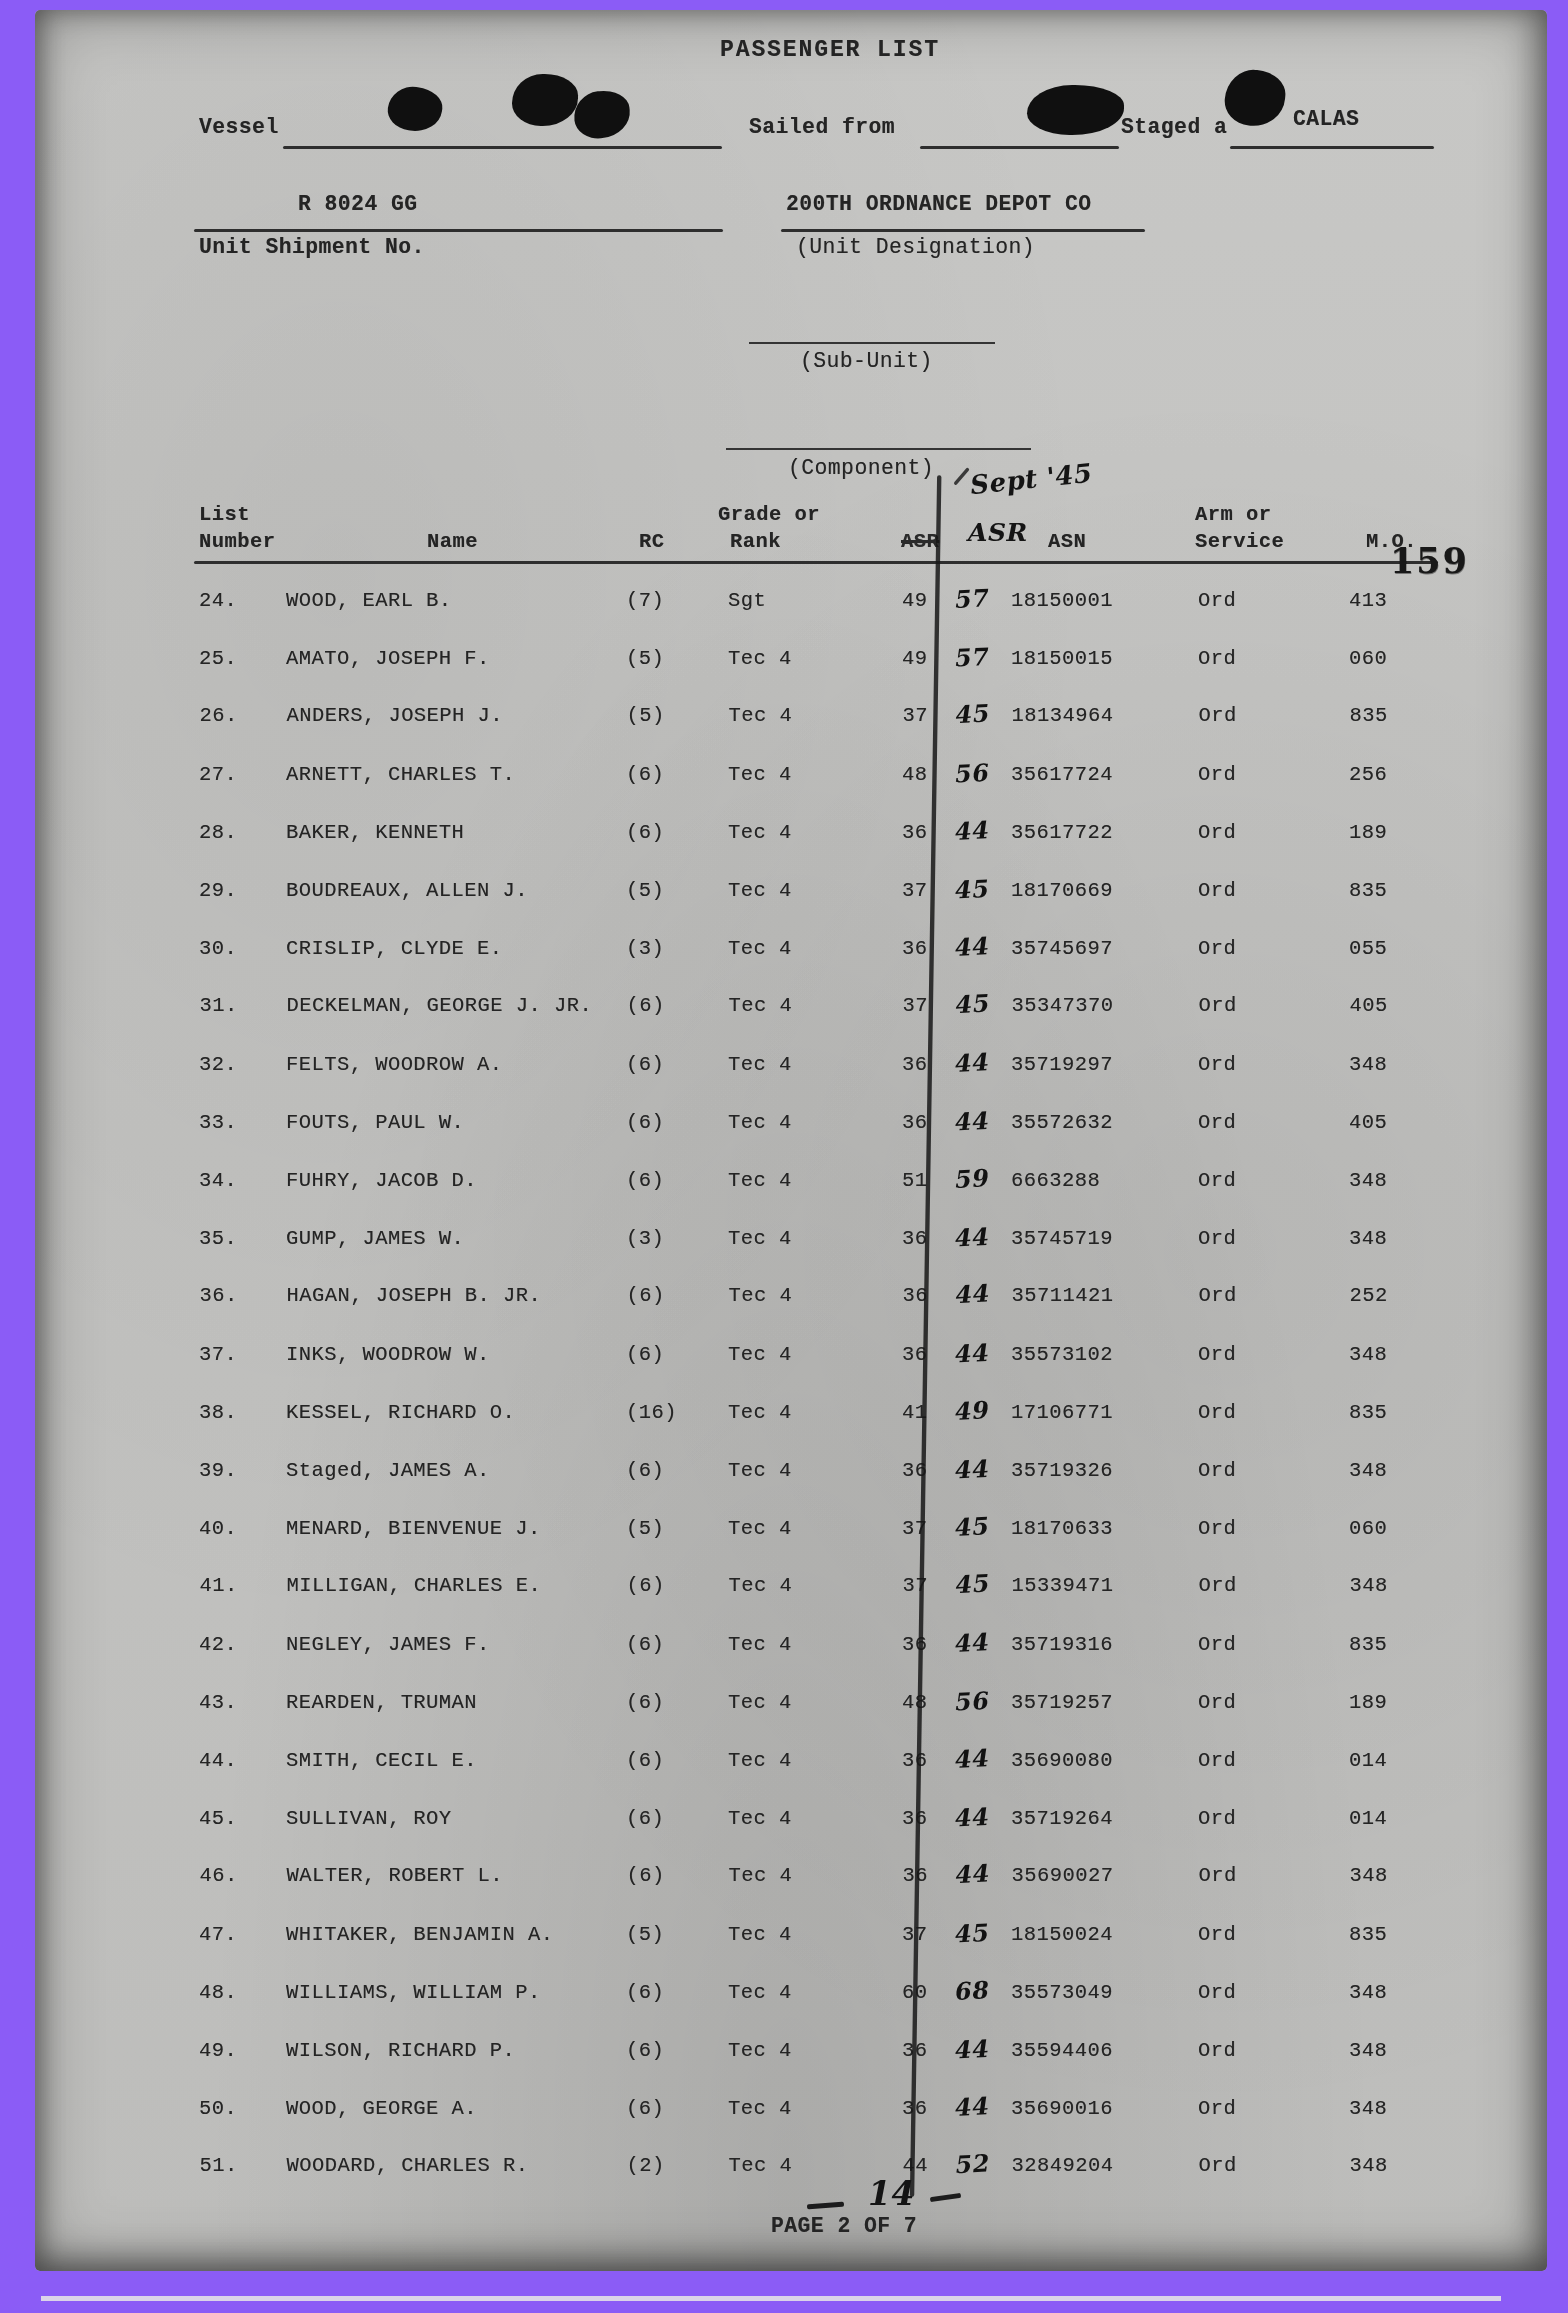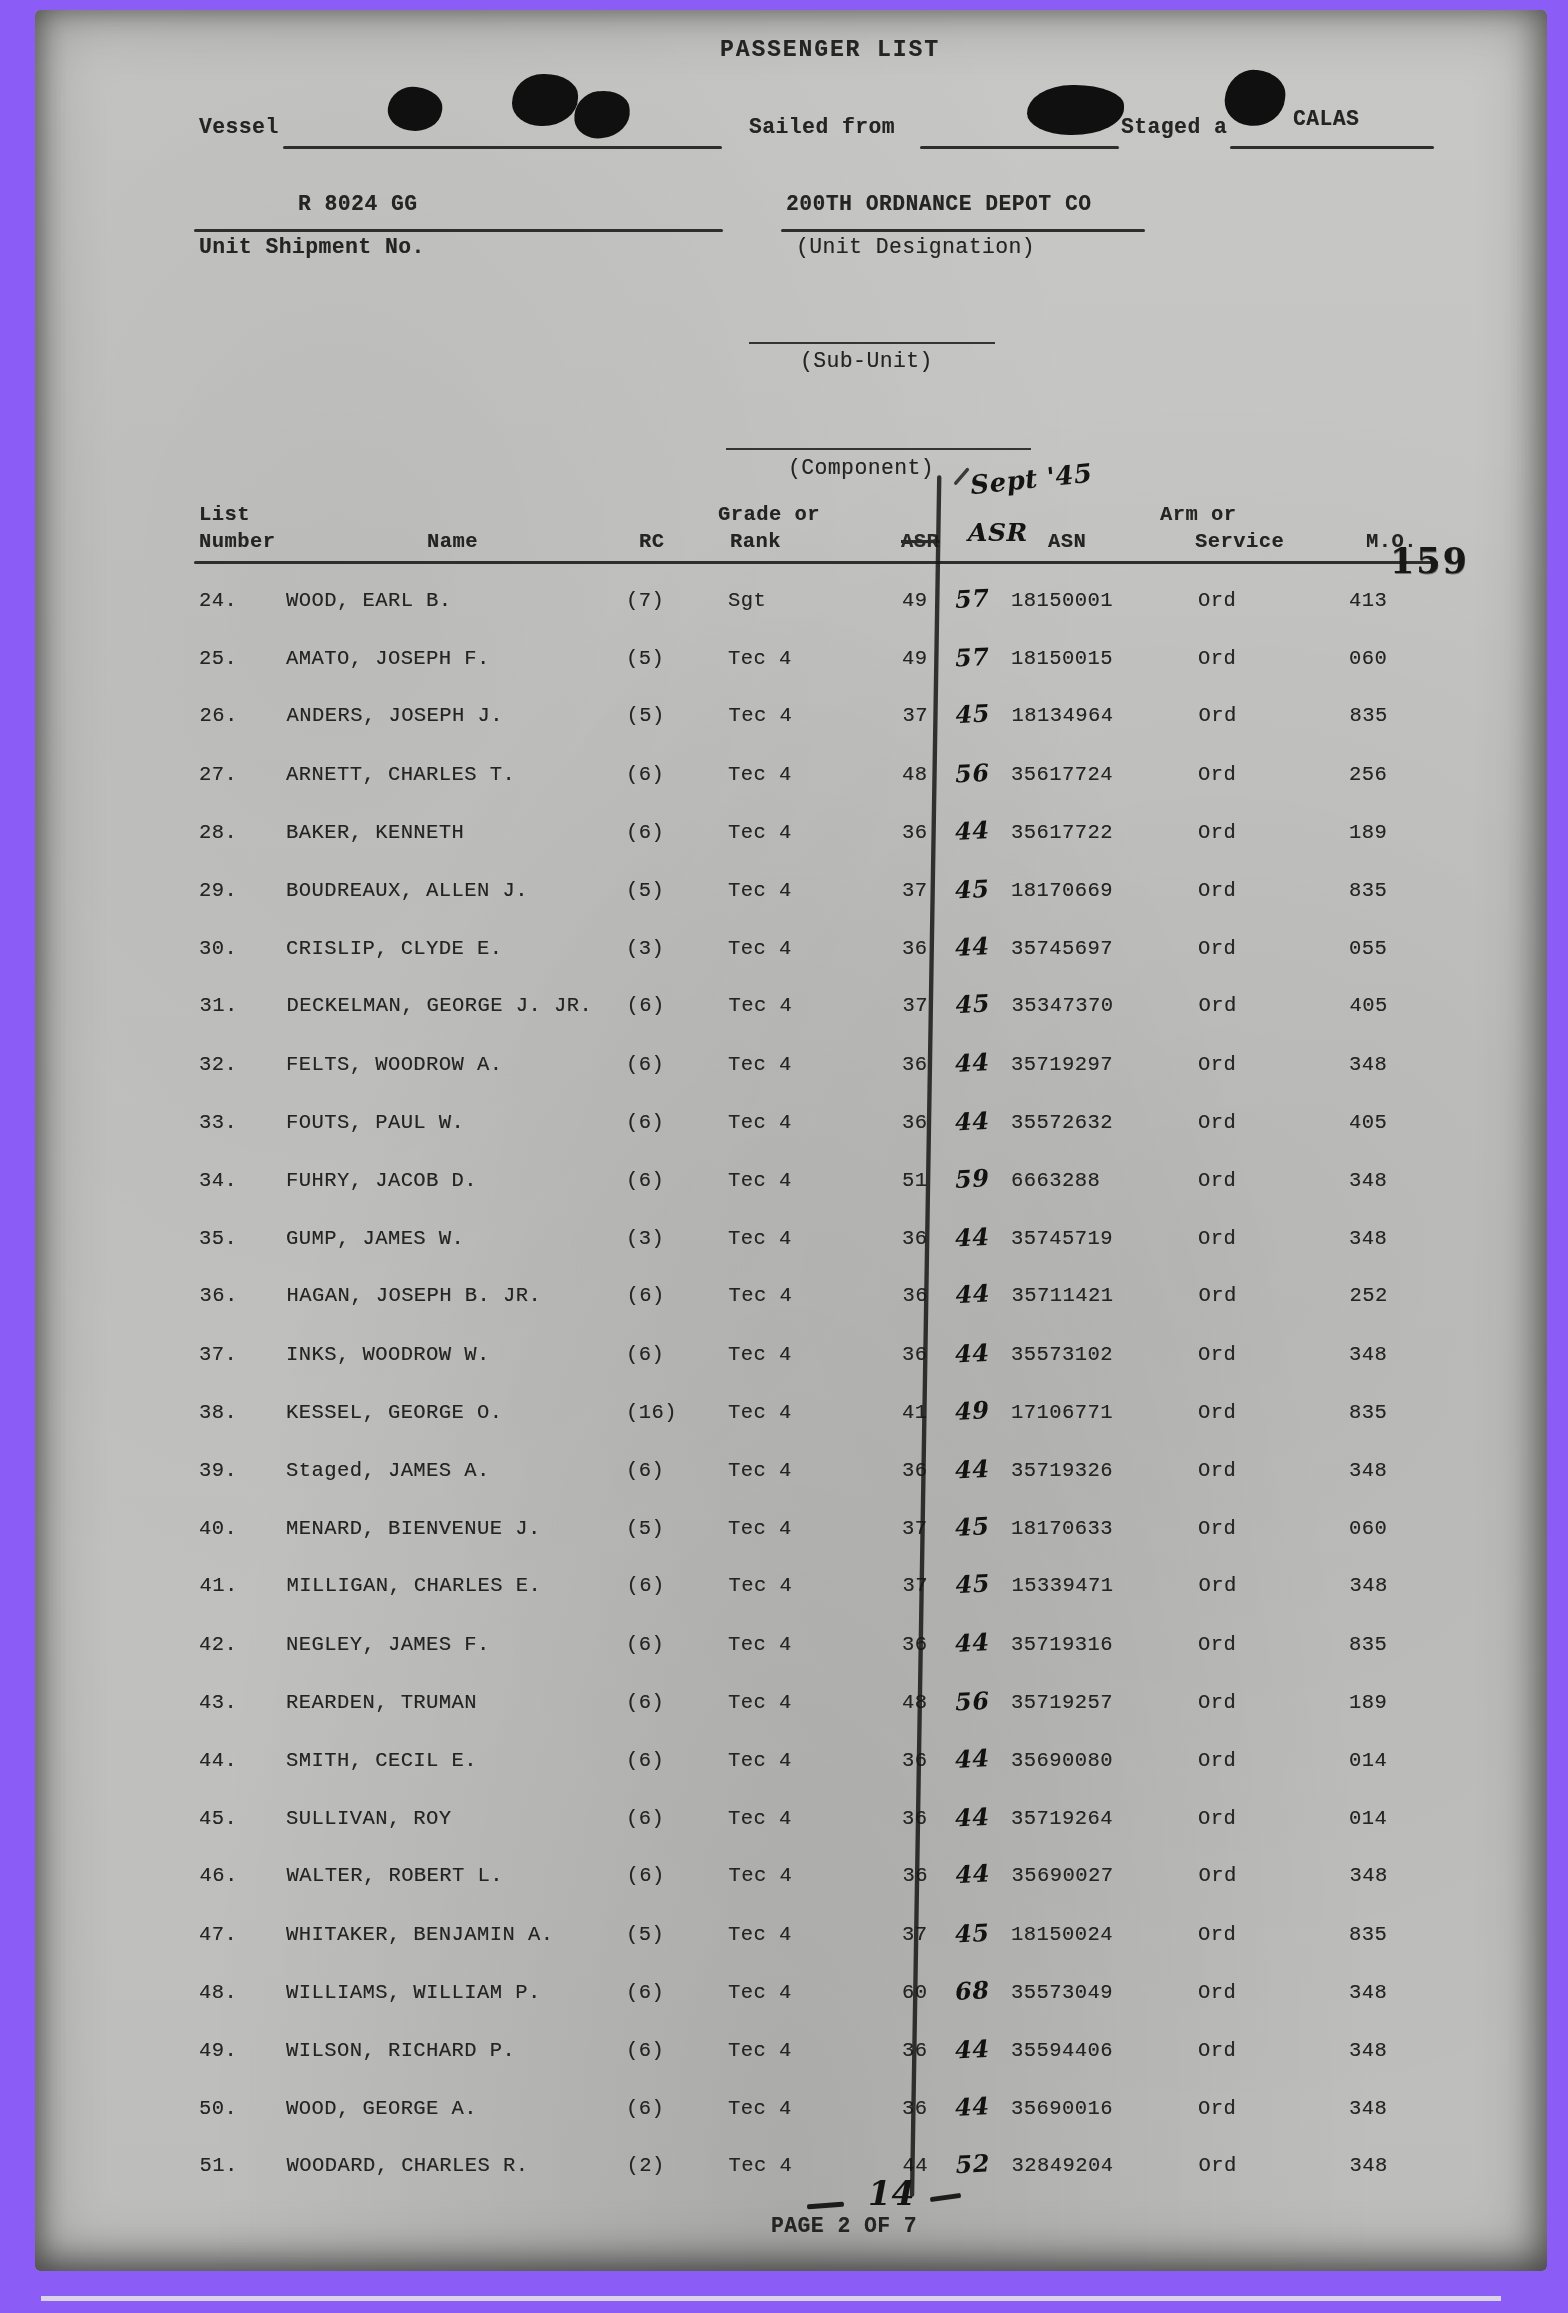--- a/index.html
+++ b/index.html
@@ -82,21 +82,21 @@
 
   <div class="t b" style="left:199px;top:503px;">List</div>
   <div class="t b" style="left:199px;top:530px;">Number</div>
   <div class="t b" style="left:427px;top:530px;">Name</div>
   <div class="t b" style="left:639px;top:530px;">RC</div>
   <div class="t b" style="left:718px;top:503px;">Grade or</div>
   <div class="t b" style="left:730px;top:530px;">Rank</div>
   <div class="t b struck" style="left:901px;top:530px;">ASR</div>
   <div class="t hand" style="left:968px;top:518px;font-size:25px;">ASR</div>
   <div class="t b" style="left:1048px;top:530px;">ASN</div>
-  <div class="t b" style="left:1160px;top:503px;">Arm or</div>
+  <div class="t b" style="left:1195px;top:503px;">Arm or</div>
   <div class="t b" style="left:1195px;top:530px;">Service</div>
   <div class="t b" style="left:1366px;top:530px;">M.O.</div>
   <div class="uline" style="left:194px;top:561px;width:1244px;"></div>
 
   <div class="t stamp" style="left:1390px;top:540px;">159</div>
 
   <div id="rows">
     <div class="row">
       <span class="c no">24.</span>
       <span class="c name">WOOD, EARL B.</span>
@@ -260,21 +260,21 @@
       <span class="c rank">Tec 4</span>
       <span class="c old">36</span>
       <span class="c new">44</span>
       <span class="c asn">35573102</span>
       <span class="c svc">Ord</span>
       <span class="c mo">348</span>
     </div>
 
     <div class="row">
       <span class="c no">38.</span>
-      <span class="c name">KESSEL, GEORGE O.</span>
+      <span class="c name">KESSEL, RICHARD O.</span>
       <span class="c rc">(16)</span>
       <span class="c rank">Tec 4</span>
       <span class="c old">41</span>
       <span class="c new">49</span>
       <span class="c asn">17106771</span>
       <span class="c svc">Ord</span>
       <span class="c mo">835</span>
     </div>
 
     <div class="row">

